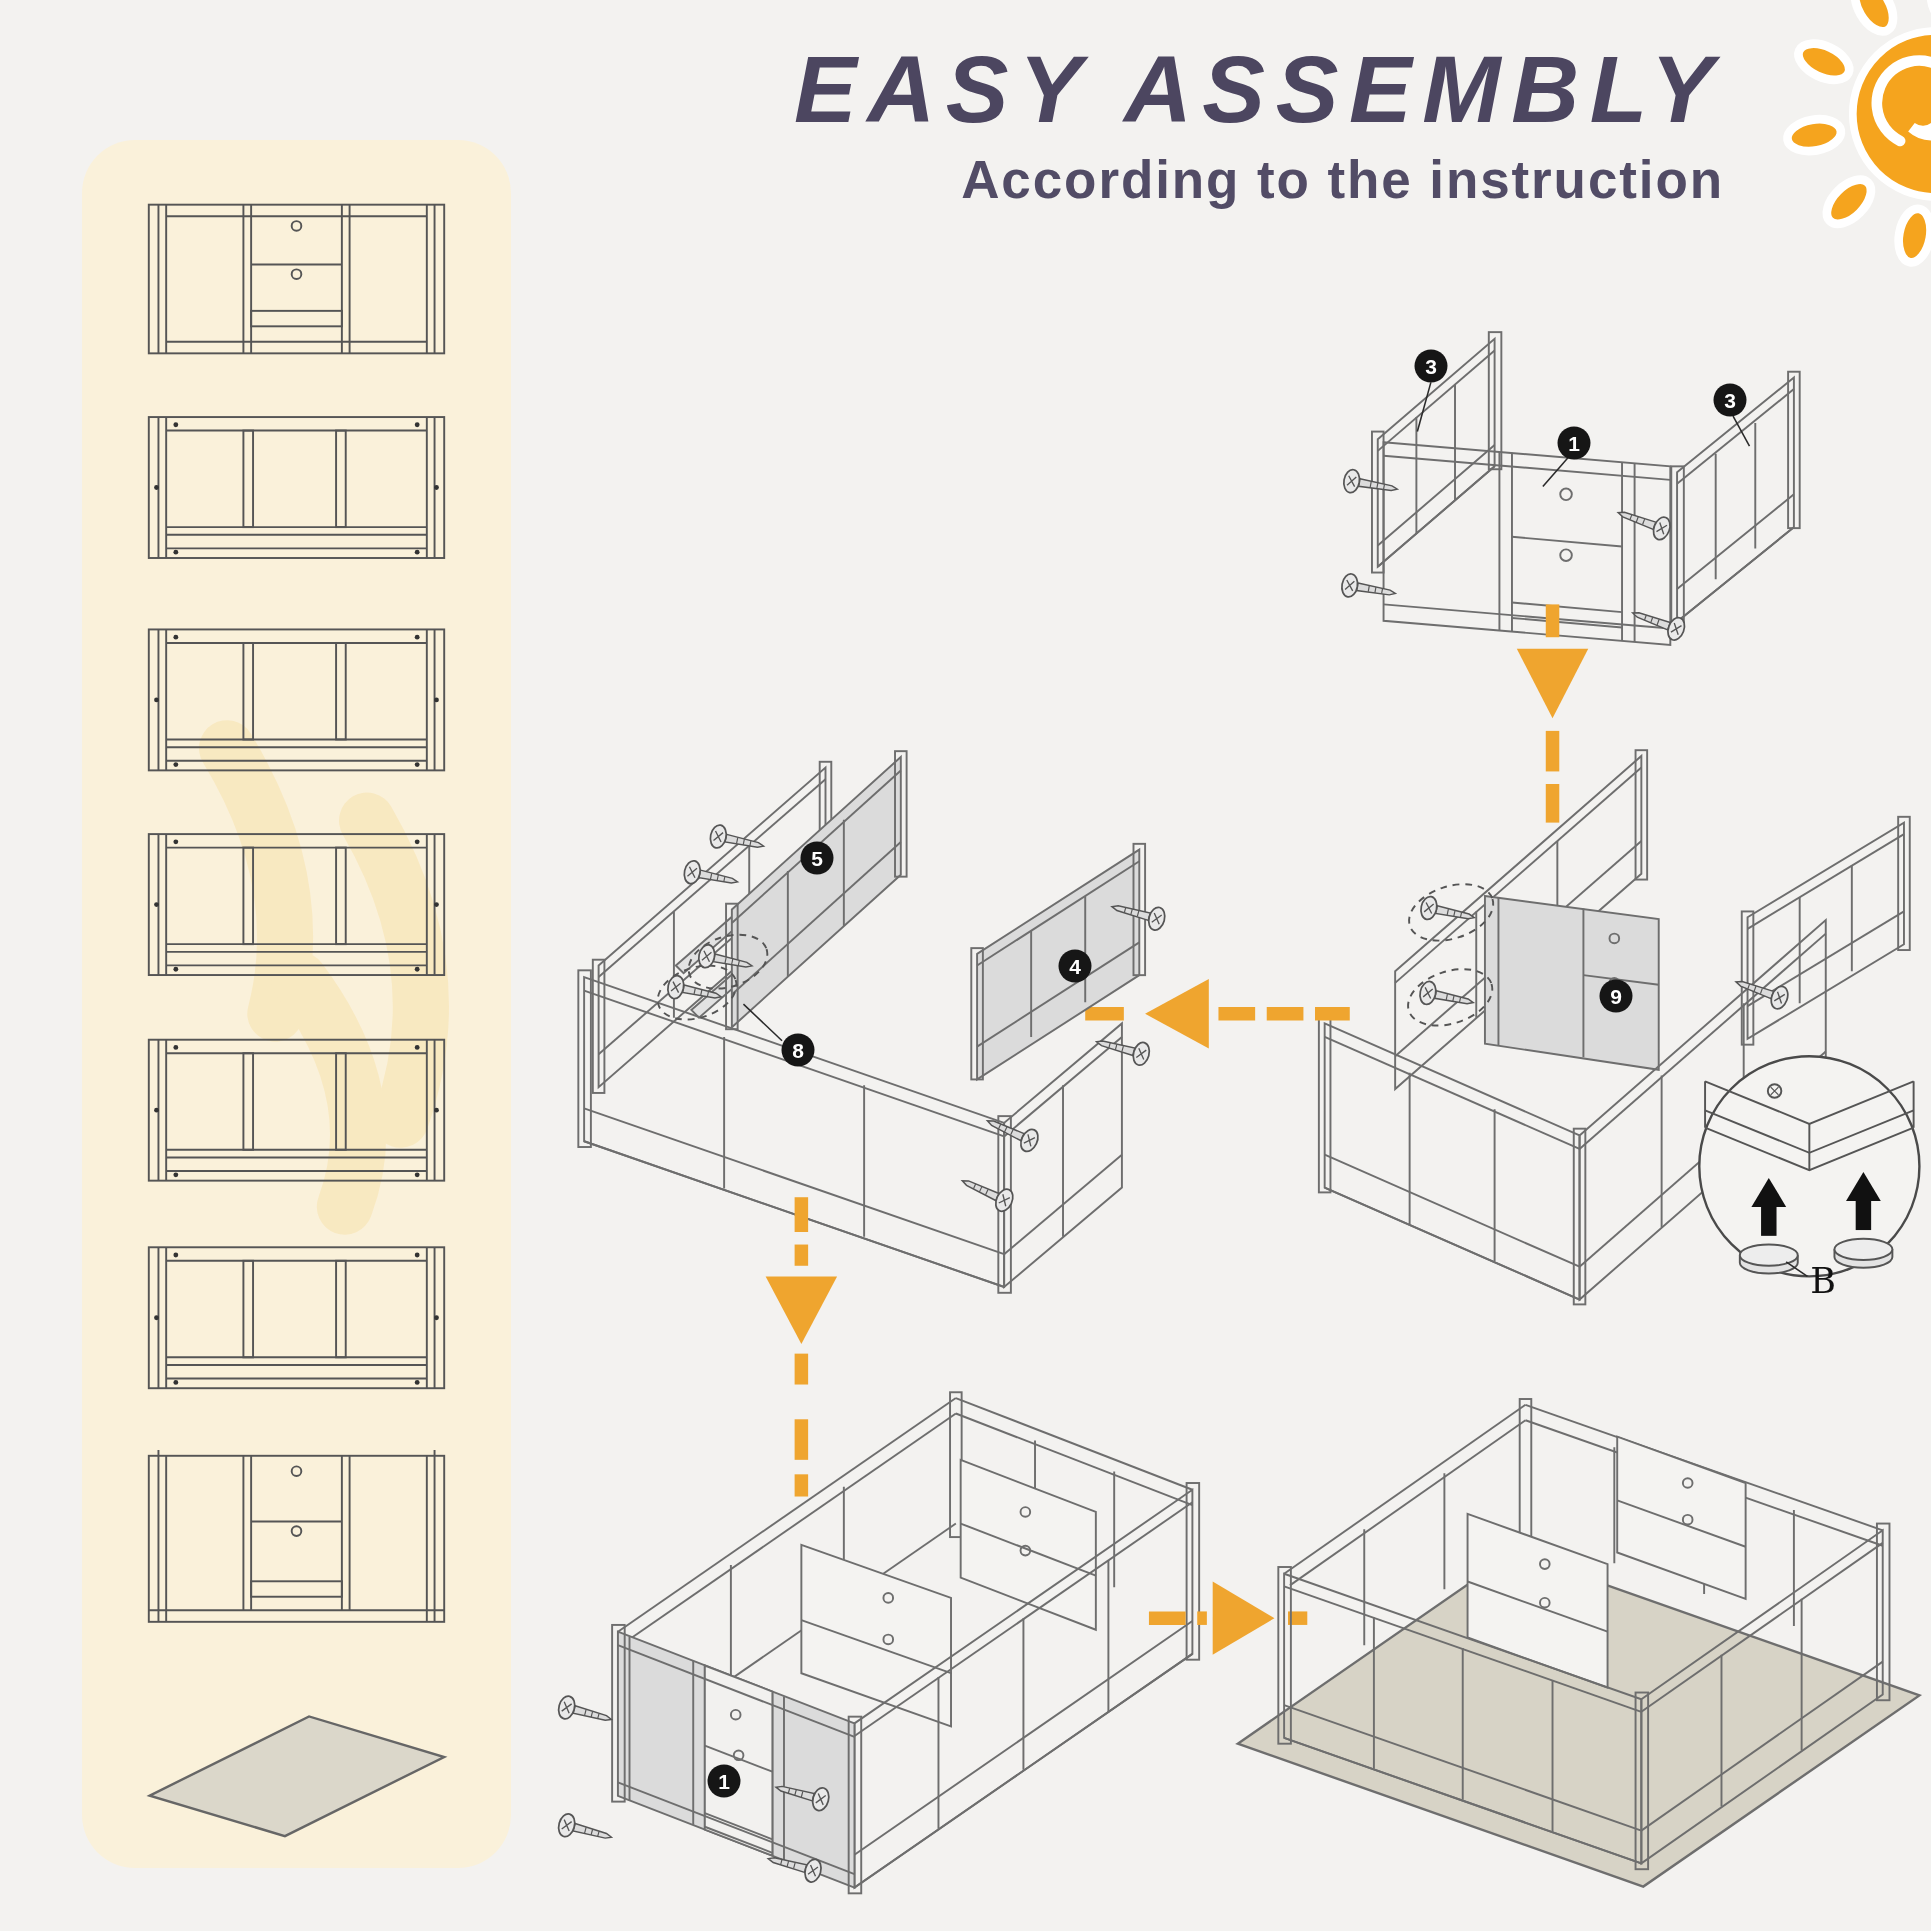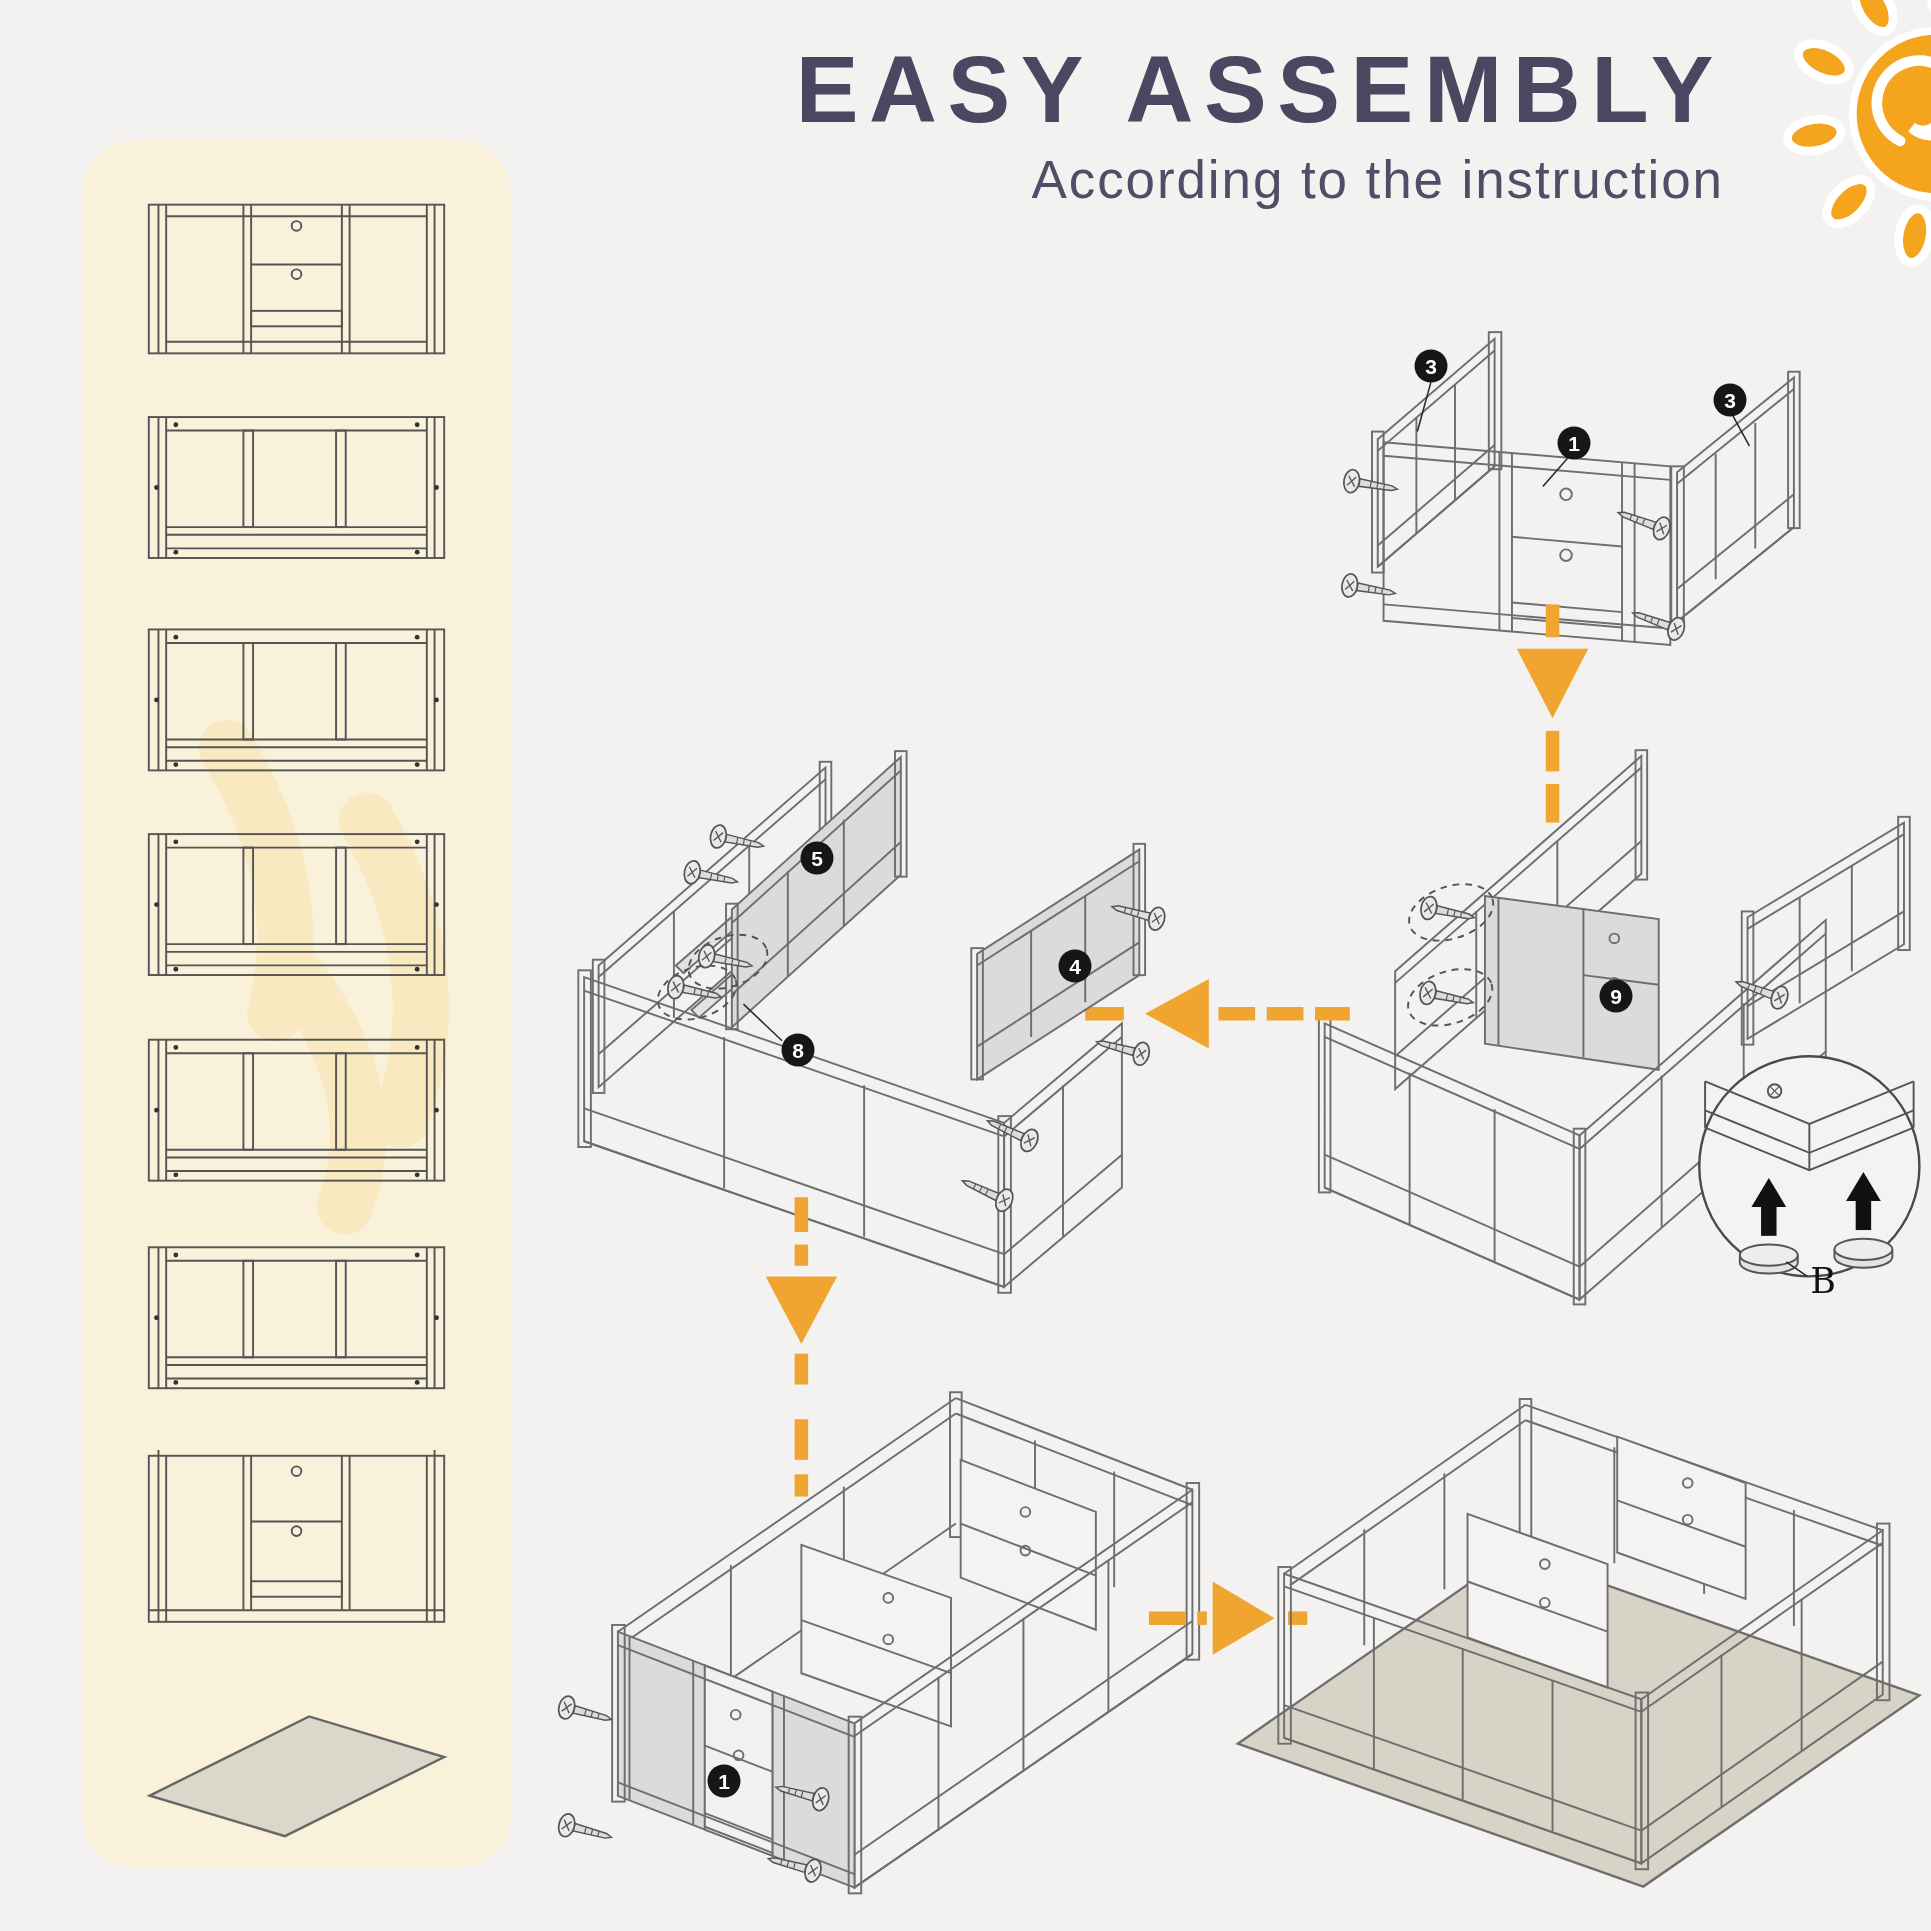--- a/index.html
+++ b/index.html
@@ -5,24 +5,24 @@
   html,body{margin:0;padding:0}
   body{
     width:1931px;height:1931px;position:relative;overflow:hidden;
     background:#F3F2F0;font-family:"Liberation Sans",sans-serif;
   }
   #stage{position:absolute;inset:0}
   
   .header{position:absolute;top:42px;right:207px;text-align:right}
   .title{
     font-size:94px;font-weight:900;letter-spacing:10.6px;line-height:1.02;
-    color:#4C4660;white-space:nowrap;
+    color:#4C4660;white-space:nowrap;font-style:italic;
   }
   .subtitle{
-    margin-top:9.7px;font-size:53px;font-weight:400;letter-spacing:1.9px;
+    margin-top:9.7px;font-size:53px;font-weight:700;letter-spacing:1.9px;
     line-height:64px;color:#524C66;white-space:nowrap;
   }
   
   .sidebar{
     position:absolute;left:82px;top:140px;width:429px;height:1728px;
     background:#FAF1DA;border-radius:53px;
   }
   .sidebar svg{position:absolute;left:0;top:0}
   
   .diagram{position:absolute;left:0;top:0}

